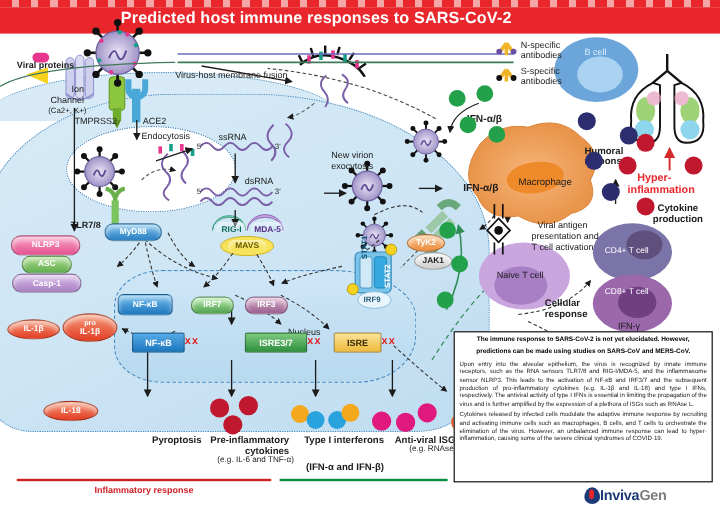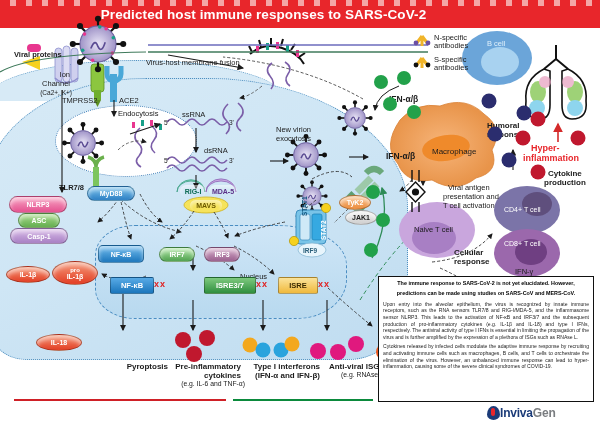--- a/index.html
+++ b/index.html
@@ -582,30 +582,31 @@
     </g>
   </svg>
 
   <div class="lb c b" style="left:84px;top:362px;width:84px;font-size:8px;">Pyroptosis</div>
 
   <div class="lb c b" style="left:149px;top:362px;width:92px;font-size:8px;">Pre-inflammatory</div>
   <div class="lb c b" style="left:149px;top:371px;width:92px;font-size:8px;">cytokines</div>
   <div class="lb c" style="left:145px;top:380px;width:100px;font-size:6.8px;">(e.g. IL-6 and TNF-α)</div>
 
   <div class="lb c b" style="left:222px;top:362px;width:98px;font-size:8px;">Type I interferons</div>
-  <div class="lb c b" style="left:222px;top:371px;width:98px;font-size:8px;">(IFN-α and IFN-β)</div>
+  <div class="lb c b" style="left:222px;top:385px;width:98px;font-size:8px;">(IFN-α and IFN-β)</div>
 
   <div class="lb c b" style="left:306px;top:362px;width:78px;font-size:8px;">Anti-viral ISGs</div>
   <div class="lb c" style="left:304px;top:371px;width:82px;font-size:6.8px;">(e.g. RNAse L)</div>
 
   <div class="lb c b" style="left:368px;top:362px;width:84px;font-size:8px;">Pro-inflammatory</div>
   <div class="lb c b" style="left:368px;top:371px;width:84px;font-size:8px;">ISGs</div>
   <div class="lb c" style="left:366px;top:380px;width:88px;font-size:6.8px;">(e.g. CXCL10)</div>
 
   <div class="legend-line" style="left:14px;top:399px;width:212px;background:#cf2027;"></div>
+  <div class="legend-cap" style="left:14px;top:404px;width:212px;color:#cf2027;">Inflammatory response</div>
 
   <div class="legend-line" style="left:233px;top:399px;width:140px;background:#0b8a3c;"></div>
 
   <div class="infobox">
     <div class="info-h">The immune response to SARS-CoV-2 is not yet elucidated. However,</div>
     <div class="info-h">predictions can be made using studies on SARS-CoV and MERS-CoV.</div>
     <div class="info-p" style="margin-top:4px;">Upon entry into the alveolar epithelium, the virus is recognized by innate immune receptors, such as the RNA sensors TLR7/8 and RIG-I/MDA-5, and the inflammasome sensor NLRP3. This leads to the activation of NF-κB and IRF3/7 and the subsequent production of pro-inflammatory cytokines (e.g. IL-1β and IL-18) and type I IFNs, respectively. The antiviral activity of type I IFNs is essential in limiting the propagation of the virus and is further amplified by the expression of a plethora of ISGs such as RNAse L.</div>
     <div class="info-p" style="margin-top:3px;">Cytokines released by infected cells modulate the adaptive immune response by recruiting and activating immune cells such as macrophages, B cells, and T cells to orchestrate the elimination of the virus. However, an unbalanced immune response can lead to hyper-inflammation, causing some of the severe clinical syndromes of COVID-19.</div>
   </div>
 

